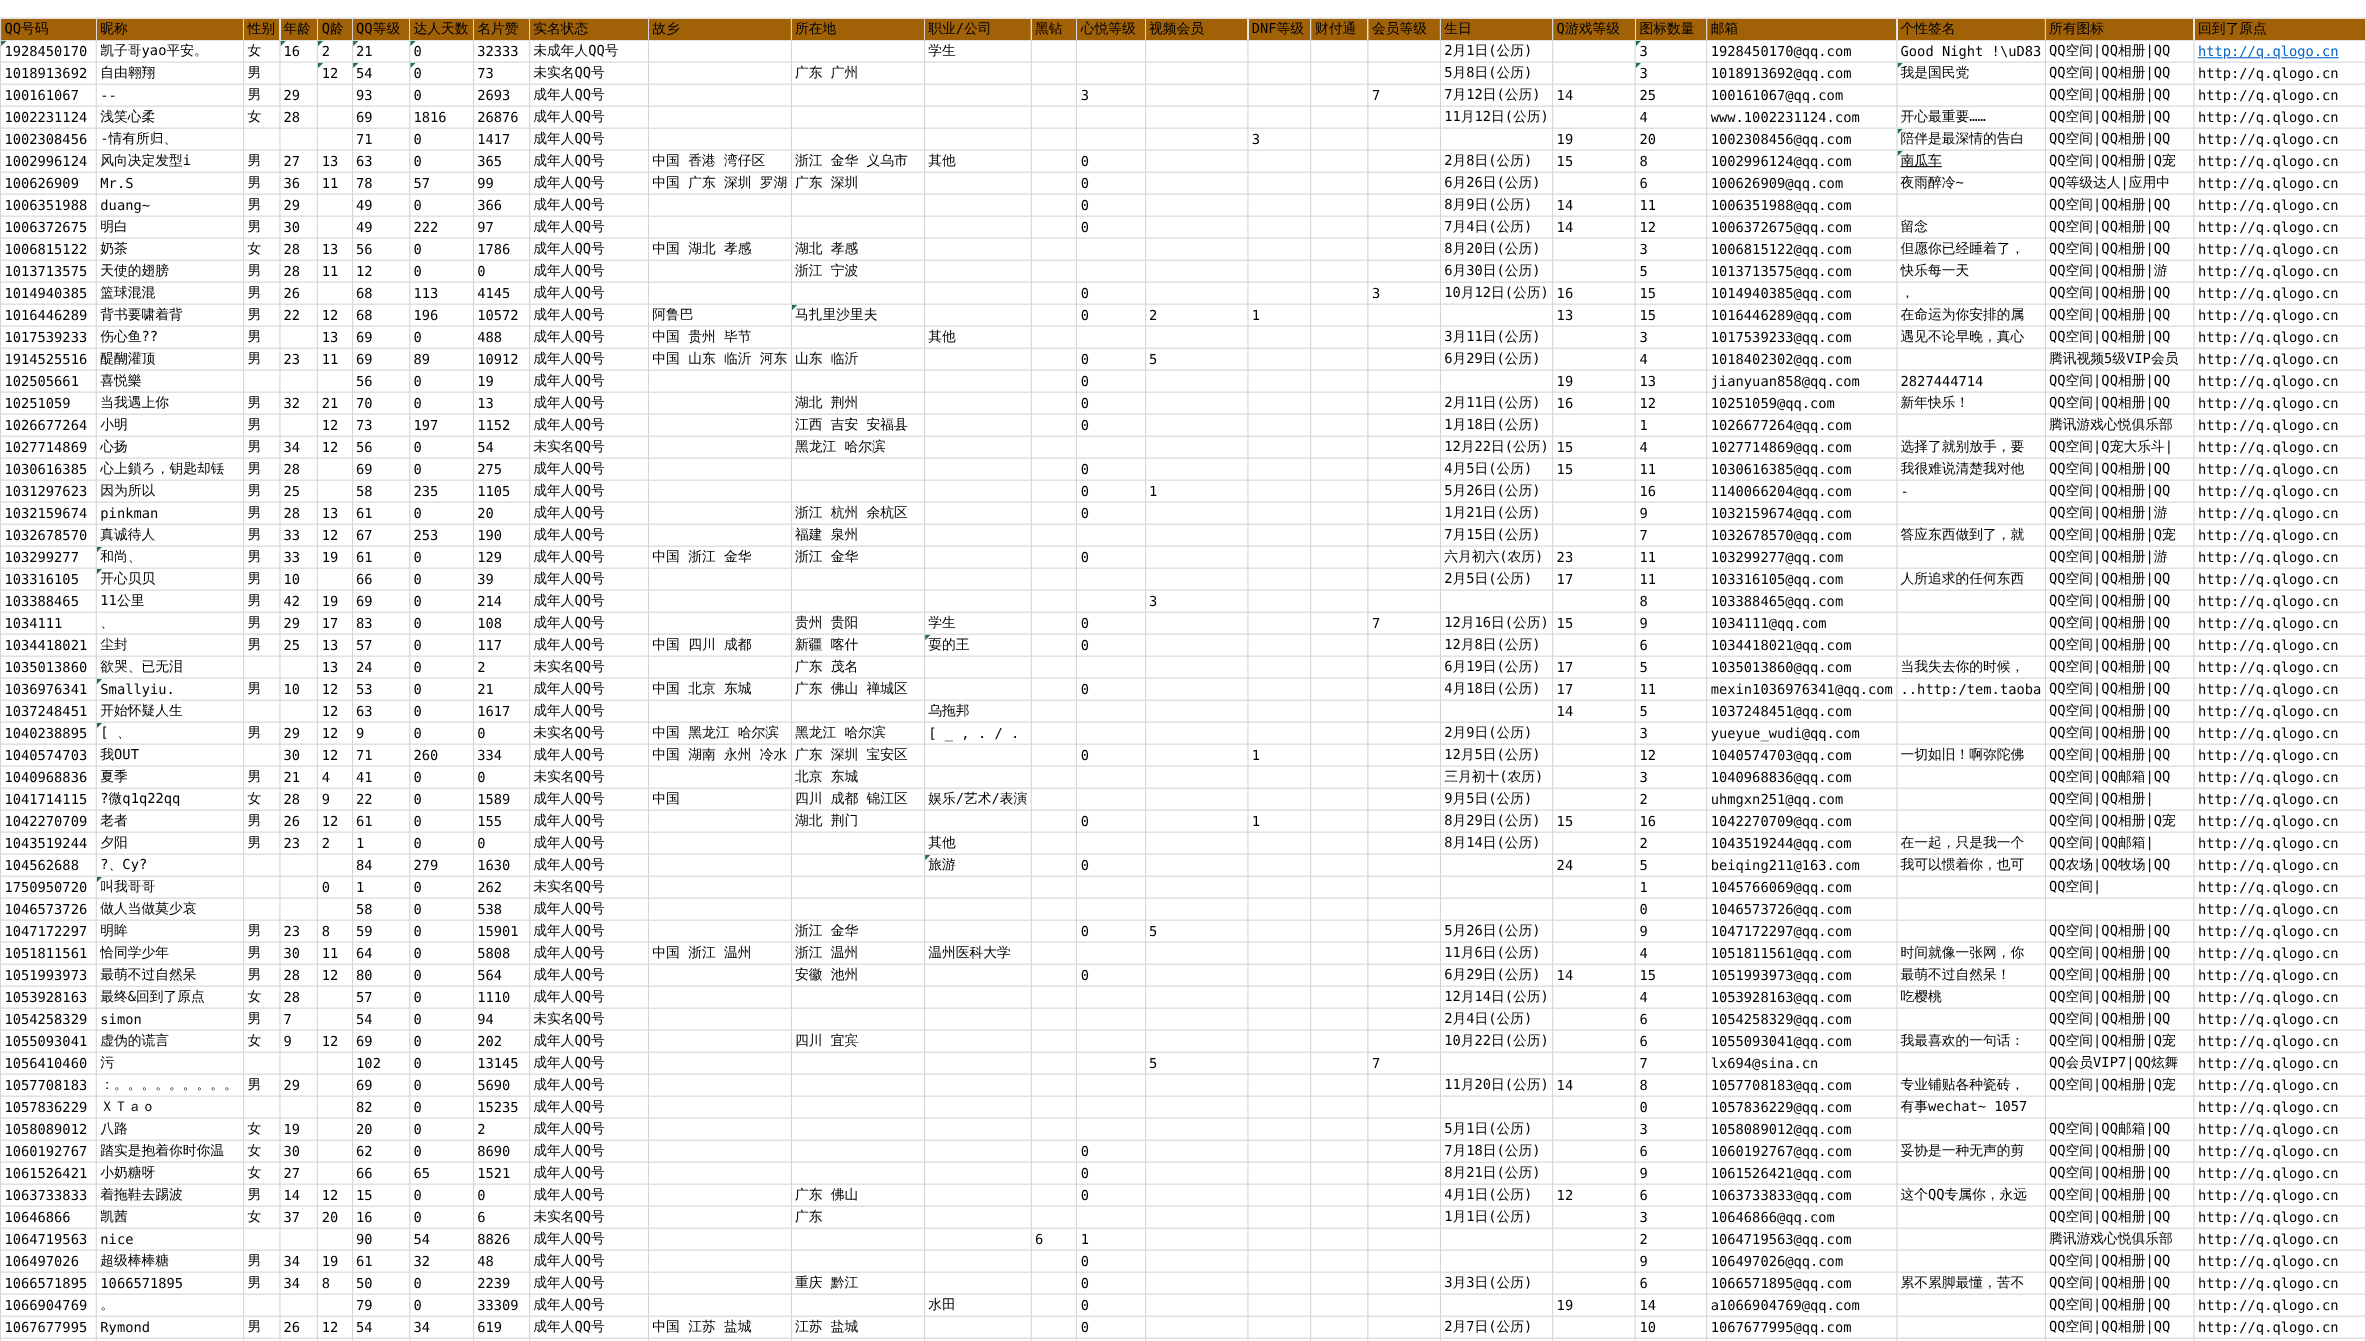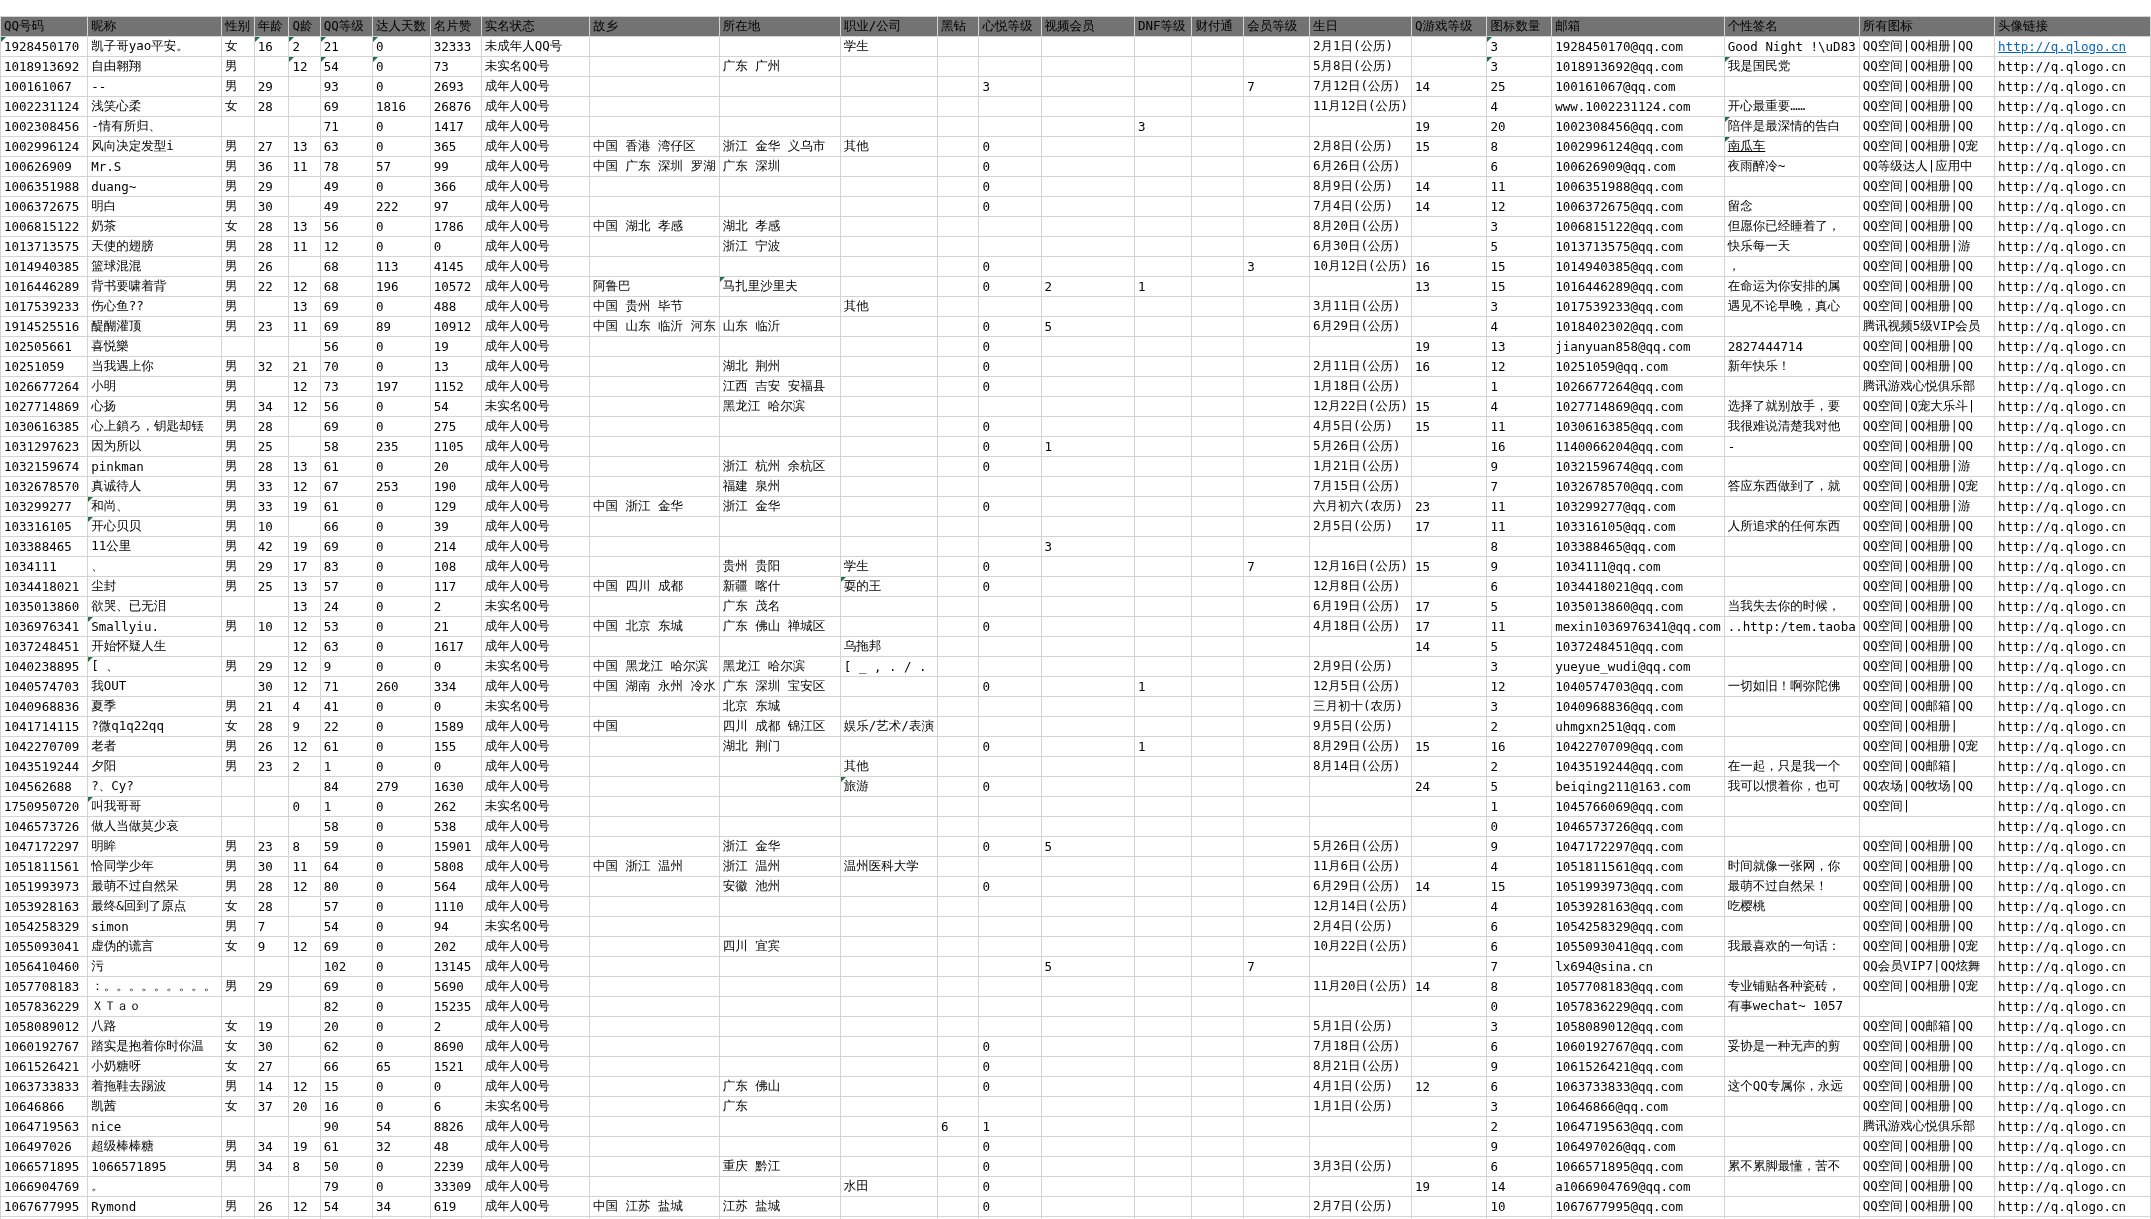--- a/index.html
+++ b/index.html
@@ -3,21 +3,21 @@
 <meta charset="utf-8">
 <style>
   html,body{margin:0;padding:0;background:#ffffff;}
   body{width:2151px;height:1219px;overflow:hidden;position:relative;
        font-family:"DejaVu Sans Mono","DejaVu Sans","Liberation Sans",monospace;
        font-size:12.5px;color:#000;}
   #sheet{position:absolute;left:0;top:16px;border-collapse:collapse;table-layout:fixed;background:#fff;}
   #sheet td,#sheet th{border:1px solid #d4d4d4;height:20px;padding:0 3px;
        overflow:hidden;white-space:nowrap;text-align:left;vertical-align:middle;
        font-weight:normal;position:relative;box-sizing:border-box;}
-  #sheet th{background:#737373;}
+  #sheet th{background:#a16207;}
   td.mark::before{content:"";position:absolute;left:0;top:0;width:0;height:0;
        border-left:5px solid #217346;border-bottom:5px solid transparent;}
   td.alink{color:#0563c1;text-decoration:underline;}
   td.ralign{text-align:right;text-decoration:underline;}
 </style>
 </head>
 <body>
 
 <table id="sheet">
   <colgroup>
@@ -66,21 +66,21 @@
         <th>视频会员</th>
         <th>DNF等级</th>
         <th>财付通</th>
         <th>会员等级</th>
         <th>生日</th>
         <th>Q游戏等级</th>
         <th>图标数量</th>
         <th>邮箱</th>
         <th>个性签名</th>
         <th>所有图标</th>
-        <th>头像链接</th>
+        <th>回到了原点</th>
       </tr>
     </thead>
   <tbody>
       <tr>
         <td class="mark">1928450170</td>
         <td>凯子哥yao平安。</td>
         <td>女</td>
         <td class="mark">16</td>
         <td class="mark">2</td>
         <td class="mark">21</td>

